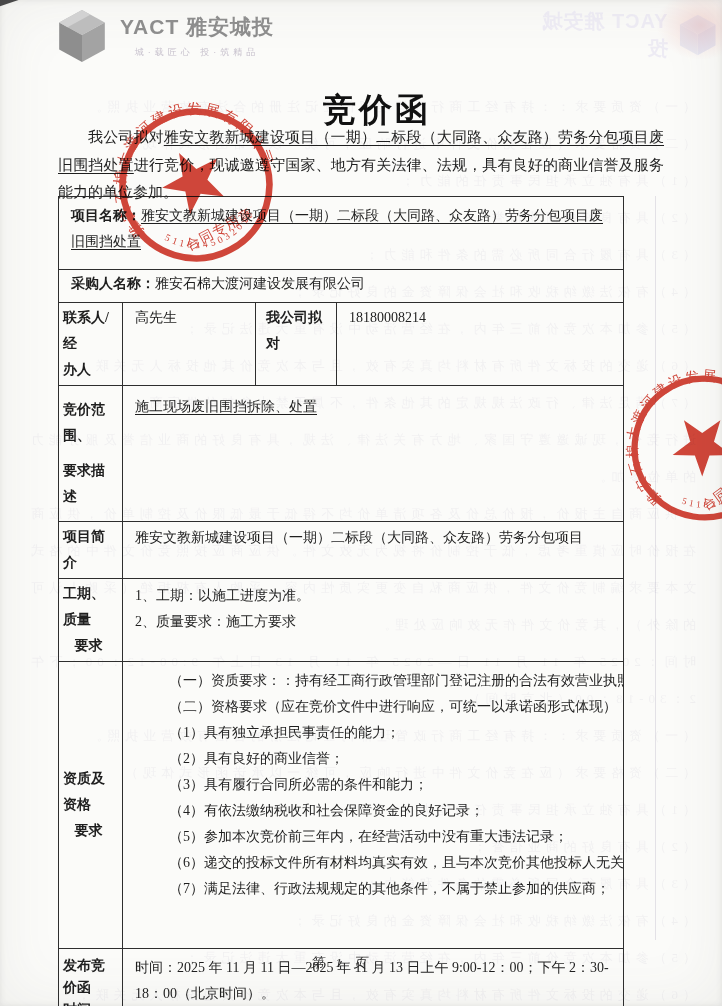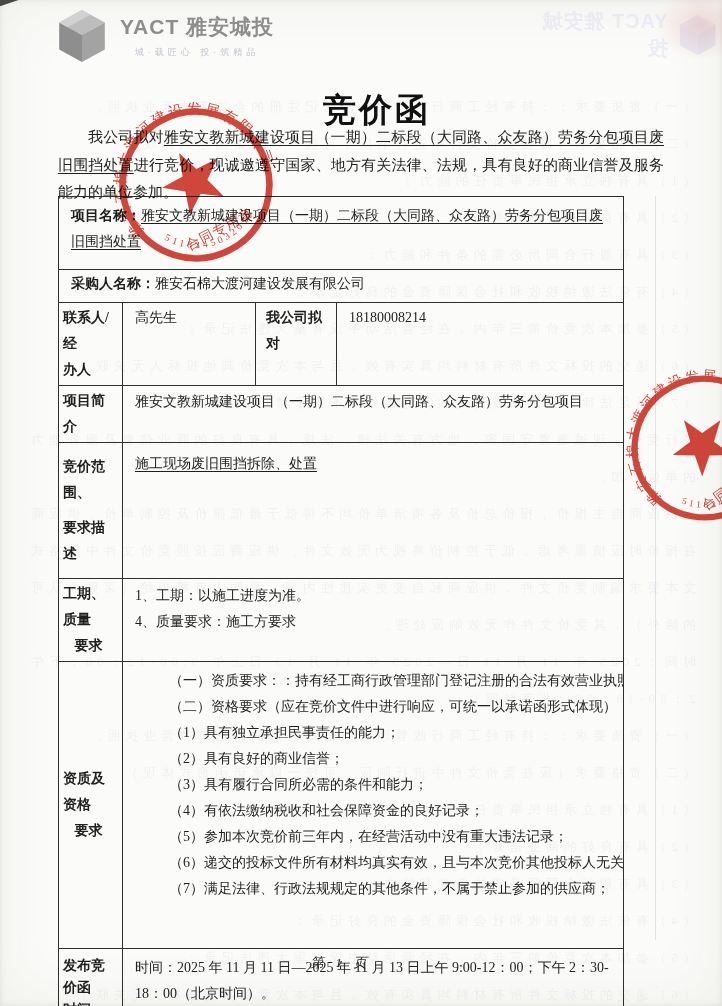--- a/index.html
+++ b/index.html
@@ -175,38 +175,38 @@
     <tr>
       <td class="lbl left" style="height:57px">
         <div>联系人/经</div>
         <div>办人</div>
       </td>
       <td>高先生</td>
       <td class="lbl left" style="padding-left:10px;text-align:left">我公司拟对</td>
       <td>18180008214</td>
     </tr>
     <tr>
-      <td class="lbl left" style="height:31px">项目简介</td>
-      <td colspan="3" style="line-height:27px">雅安文教新城建设项目（一期）二标段（大同路、众友路）劳务分包项目</td>
-    </tr>
-    <tr>
       <td class="lbl left lbl-gap" style="height:79px">
         <div>竞价范围、</div>
         <div>要求描述</div>
       </td>
       <td colspan="3" style="padding-top:8px"><span class="u">施工现场废旧围挡拆除、处置</span></td>
     </tr>
     <tr>
+      <td class="lbl left" style="height:31px">项目简介</td>
+      <td colspan="3" style="line-height:27px">雅安文教新城建设项目（一期）二标段（大同路、众友路）劳务分包项目</td>
+    </tr>
+    <tr>
       <td class="lbl left vcenter" style="height:48px">
         <div>工期、质量</div>
         <div style="text-align:center">要求</div>
       </td>
       <td colspan="3" class="sched">
             <div>1、工期：以施工进度为准。</div>
-            <div>4、质量要求：施工方要求</div>
+            <div>2、质量要求：施工方要求</div>
           </td>
     </tr>
     <tr>
       <td class="lbl left vcenter" style="height:282px">
         <div>资质及资格</div>
         <div style="text-align:center">要求</div>
       </td>
       <td colspan="3" class="qual">
             <div>（一）资质要求：：持有经工商行政管理部门登记注册的合法有效营业执照。</div>
             <div>（二）资格要求（应在竞价文件中进行响应，可统一以承诺函形式体现）</div>

